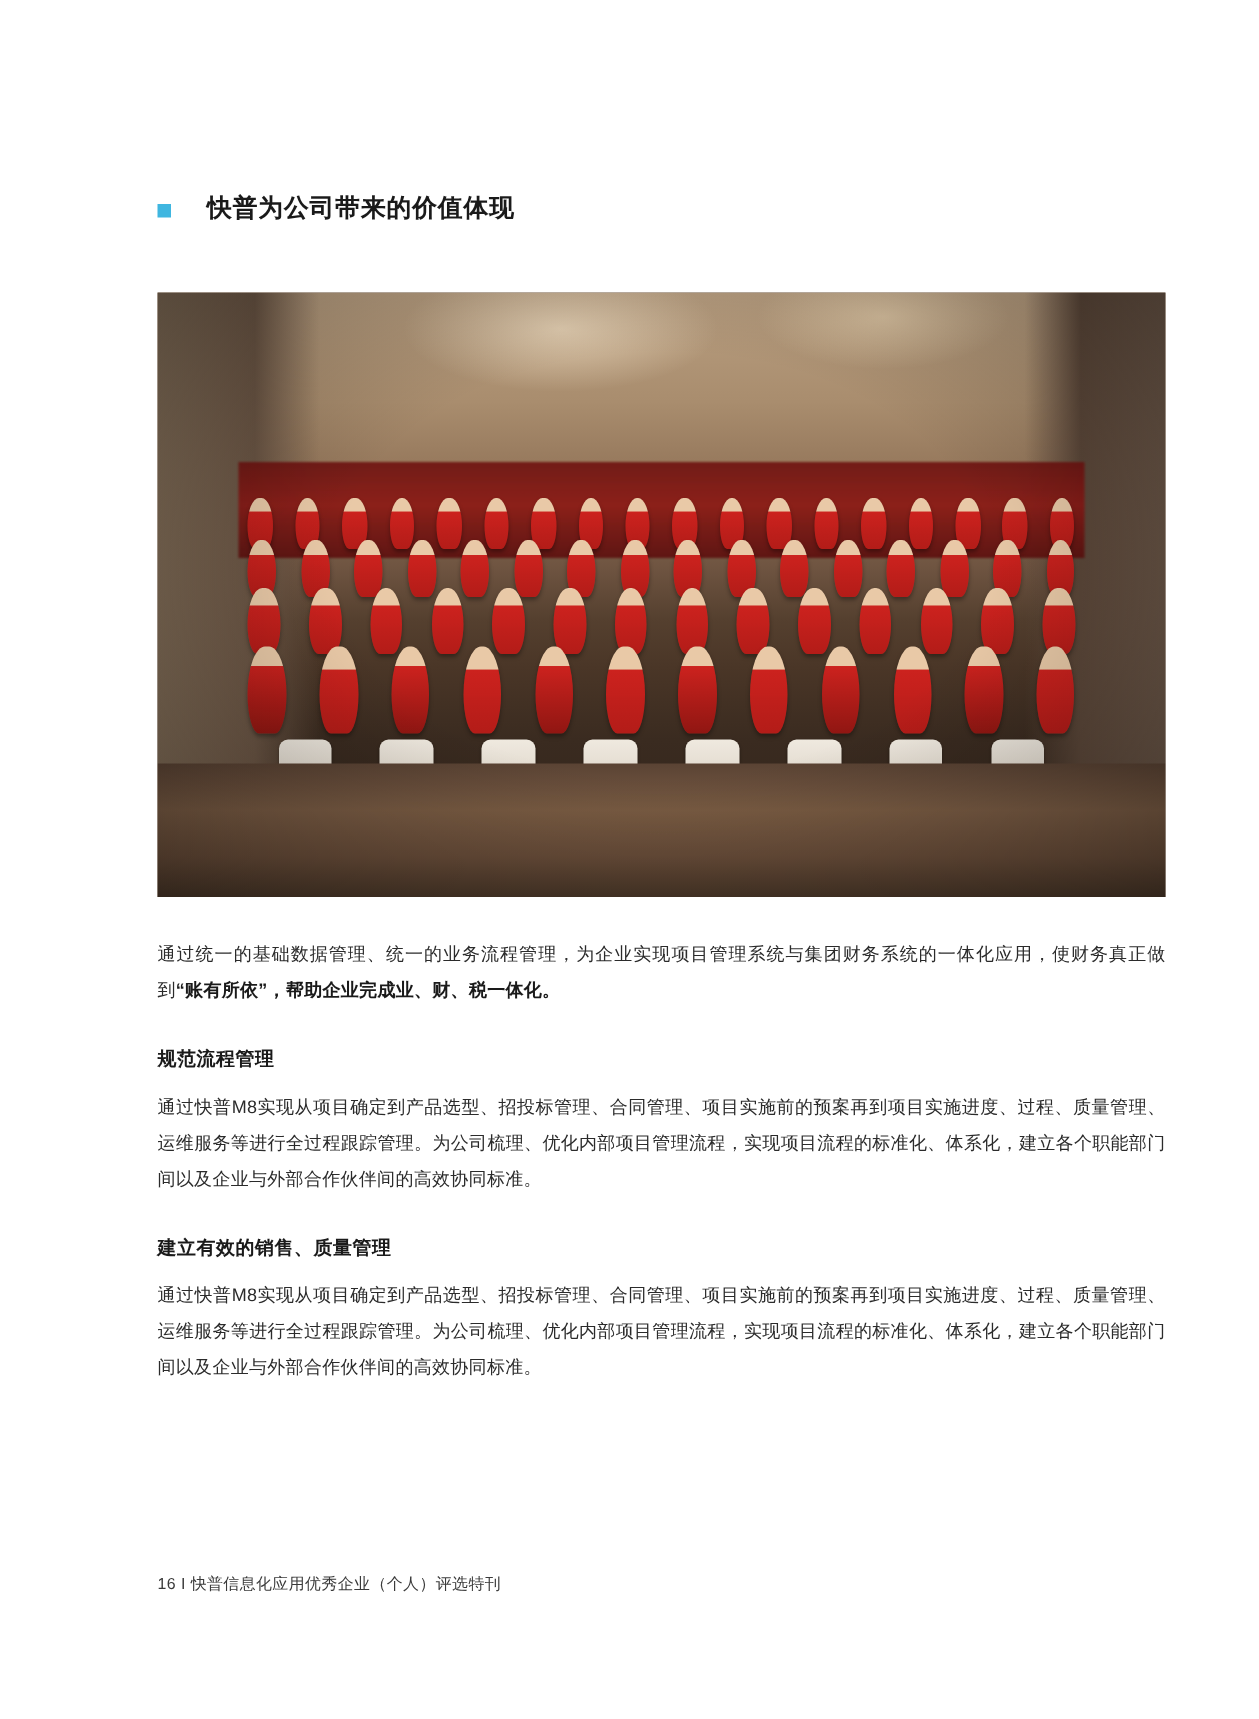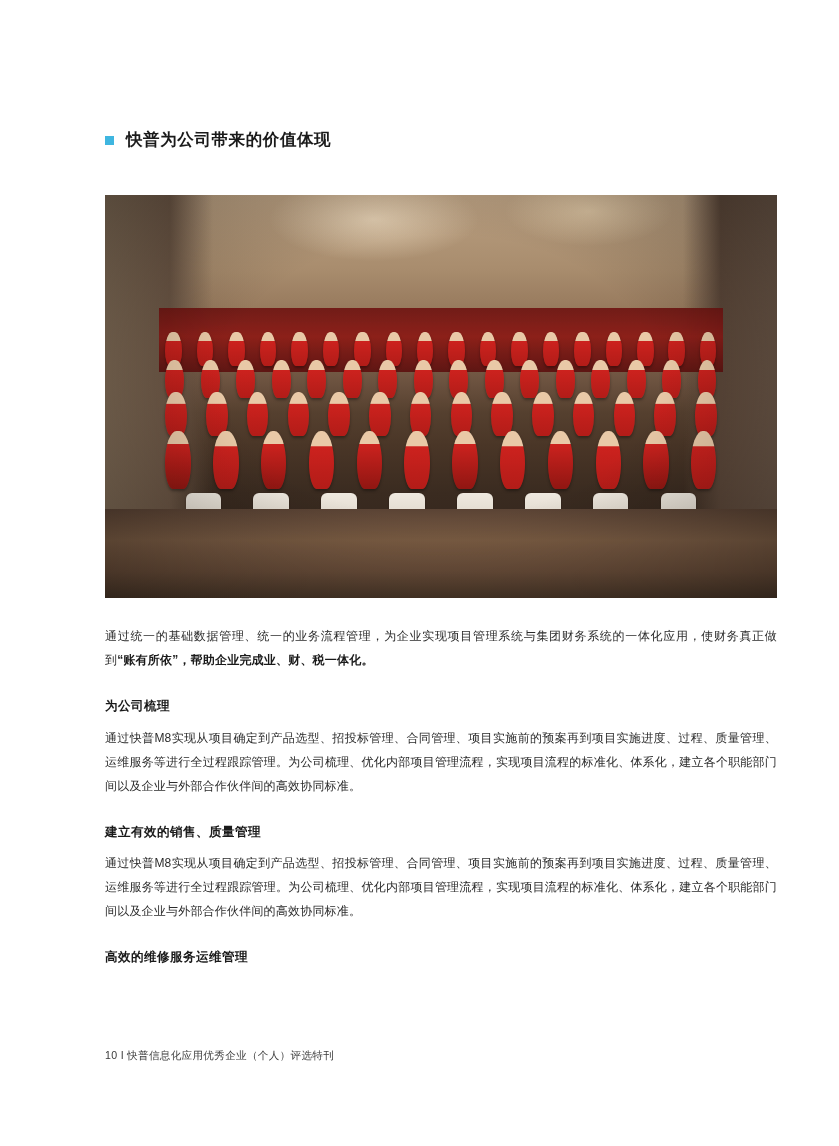--- a/index.html
+++ b/index.html
@@ -26,21 +26,21 @@
     position: absolute;
     left: 105px;
     top: 128px;
     width: 672px;
   }
 
   
   .section-heading {
     display: flex;
     align-items: center;
-    gap: 12px;
+    gap: 24px;
     margin: 0 0 0 0;
     height: 24px;
   }
   .bullet-square {
     width: 9px;
     height: 9px;
     background: #3fb6e0;
     flex: 0 0 auto;
     display: block;
   }
@@ -296,25 +296,24 @@
             <i></i>
             <i></i>
         </div>
         <div class="floor"></div>
         <div class="vignette"></div>
       </div>
     </div>
 
     <p class="para lead"><span>通过统一的基础数据管理、统一的业务流程管理，为企业实现项目管理系统与集团财务系统的一体化应用，使财务真正做到</span><span class="bold">“账有所依”，帮助企业完成业、财、税一体化。</span></p>
 
-    <h3 class="sub-heading">为公司梳理</h3>
+    <h3 class="sub-heading">规范流程管理</h3>
     <p class="para">通过快普M8实现从项目确定到产品选型、招投标管理、合同管理、项目实施前的预案再到项目实施进度、过程、质量管理、运维服务等进行全过程跟踪管理。为公司梳理、优化内部项目管理流程，实现项目流程的标准化、体系化，建立各个职能部门间以及企业与外部合作伙伴间的高效协同标准。</p>
 
     <h3 class="sub-heading">建立有效的销售、质量管理</h3>
     <p class="para">通过快普M8实现从项目确定到产品选型、招投标管理、合同管理、项目实施前的预案再到项目实施进度、过程、质量管理、运维服务等进行全过程跟踪管理。为公司梳理、优化内部项目管理流程，实现项目流程的标准化、体系化，建立各个职能部门间以及企业与外部合作伙伴间的高效协同标准。</p>
 
-    <h3 class="sub-heading">高效的维修服务运维管理</h3>
 
   </div>
 
-  <div class="footer">10 I 快普信息化应用优秀企业（个人）评选特刊</div>
+  <div class="footer">16 I 快普信息化应用优秀企业（个人）评选特刊</div>
 
 </div>
 
 </body></html>

